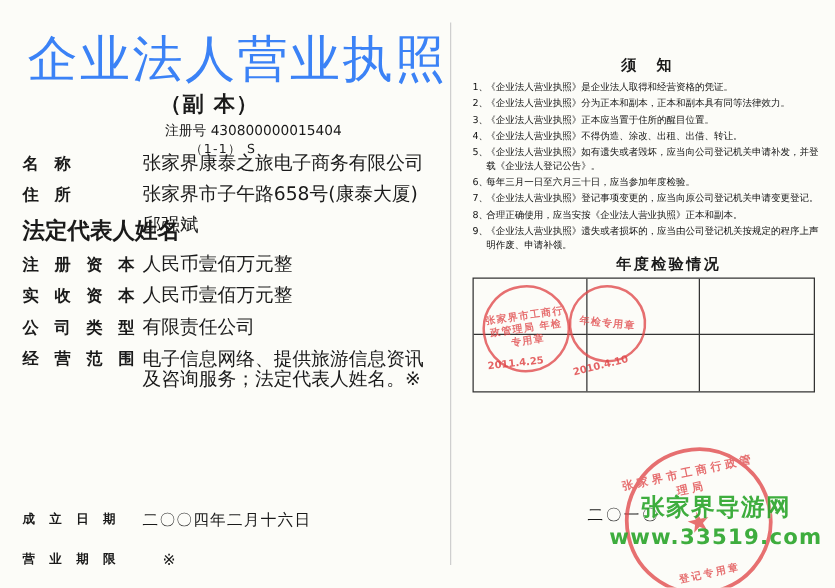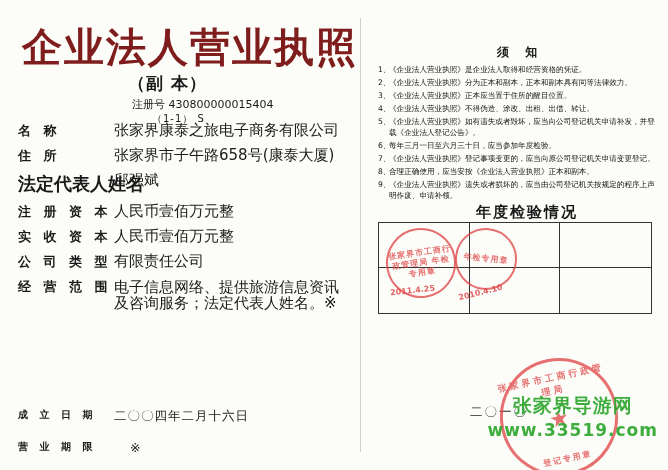--- a/index.html
+++ b/index.html
@@ -10,23 +10,23 @@
     color:#1a1a1a;
     position:relative;
   }
   #sheet{
     position:absolute;inset:0;
     background:#fcfcf8;
   }
   
   .title{
     position:absolute;left:22px;top:20px;
-    font-size:40px;font-weight:bold;letter-spacing:2px;
+    font-size:40px;font-weight:normal;letter-spacing:2px;
     font-family:"DejaVu Sans","Liberation Sans",sans-serif;
-    color:#7f1d1d;
+    color:#3b82f6;
     white-space:nowrap;
   }
   .subtitle{
     position:absolute;left:128px;top:72px;
     font-size:17px;font-weight:bold;letter-spacing:1px;
   }
   .regno{
     position:absolute;left:132px;top:97px;
     font-size:11px;letter-spacing:0px;white-space:nowrap;
   }
@@ -76,22 +76,22 @@
   }
   .notice{
     position:absolute;left:378px;top:64px;width:278px;
     font-size:7.6px;line-height:11.4px;color:#111;
   }
   .notice li{margin-bottom:1.5px;list-style:none;position:relative;padding-left:11px;}
   .notice ol{margin:0;padding:0;}
   .notice li .num{position:absolute;left:0;top:0;}
 
   .annual-title{
-    position:absolute;left:476px;top:203px;
-    font-size:15px;font-weight:bold;letter-spacing:2px;
+    position:absolute;left:493px;top:203px;
+    font-size:12px;font-weight:bold;letter-spacing:2px;
   }
   .grid{
     position:absolute;left:378px;top:222px;
     width:272px;height:90px;
     border:1px solid #333;
     display:grid;
     grid-template-columns:1fr 1fr 1fr;
     grid-template-rows:1fr 1fr;
   }
   .cell{border-right:1px solid #333;border-bottom:1px solid #333;}

